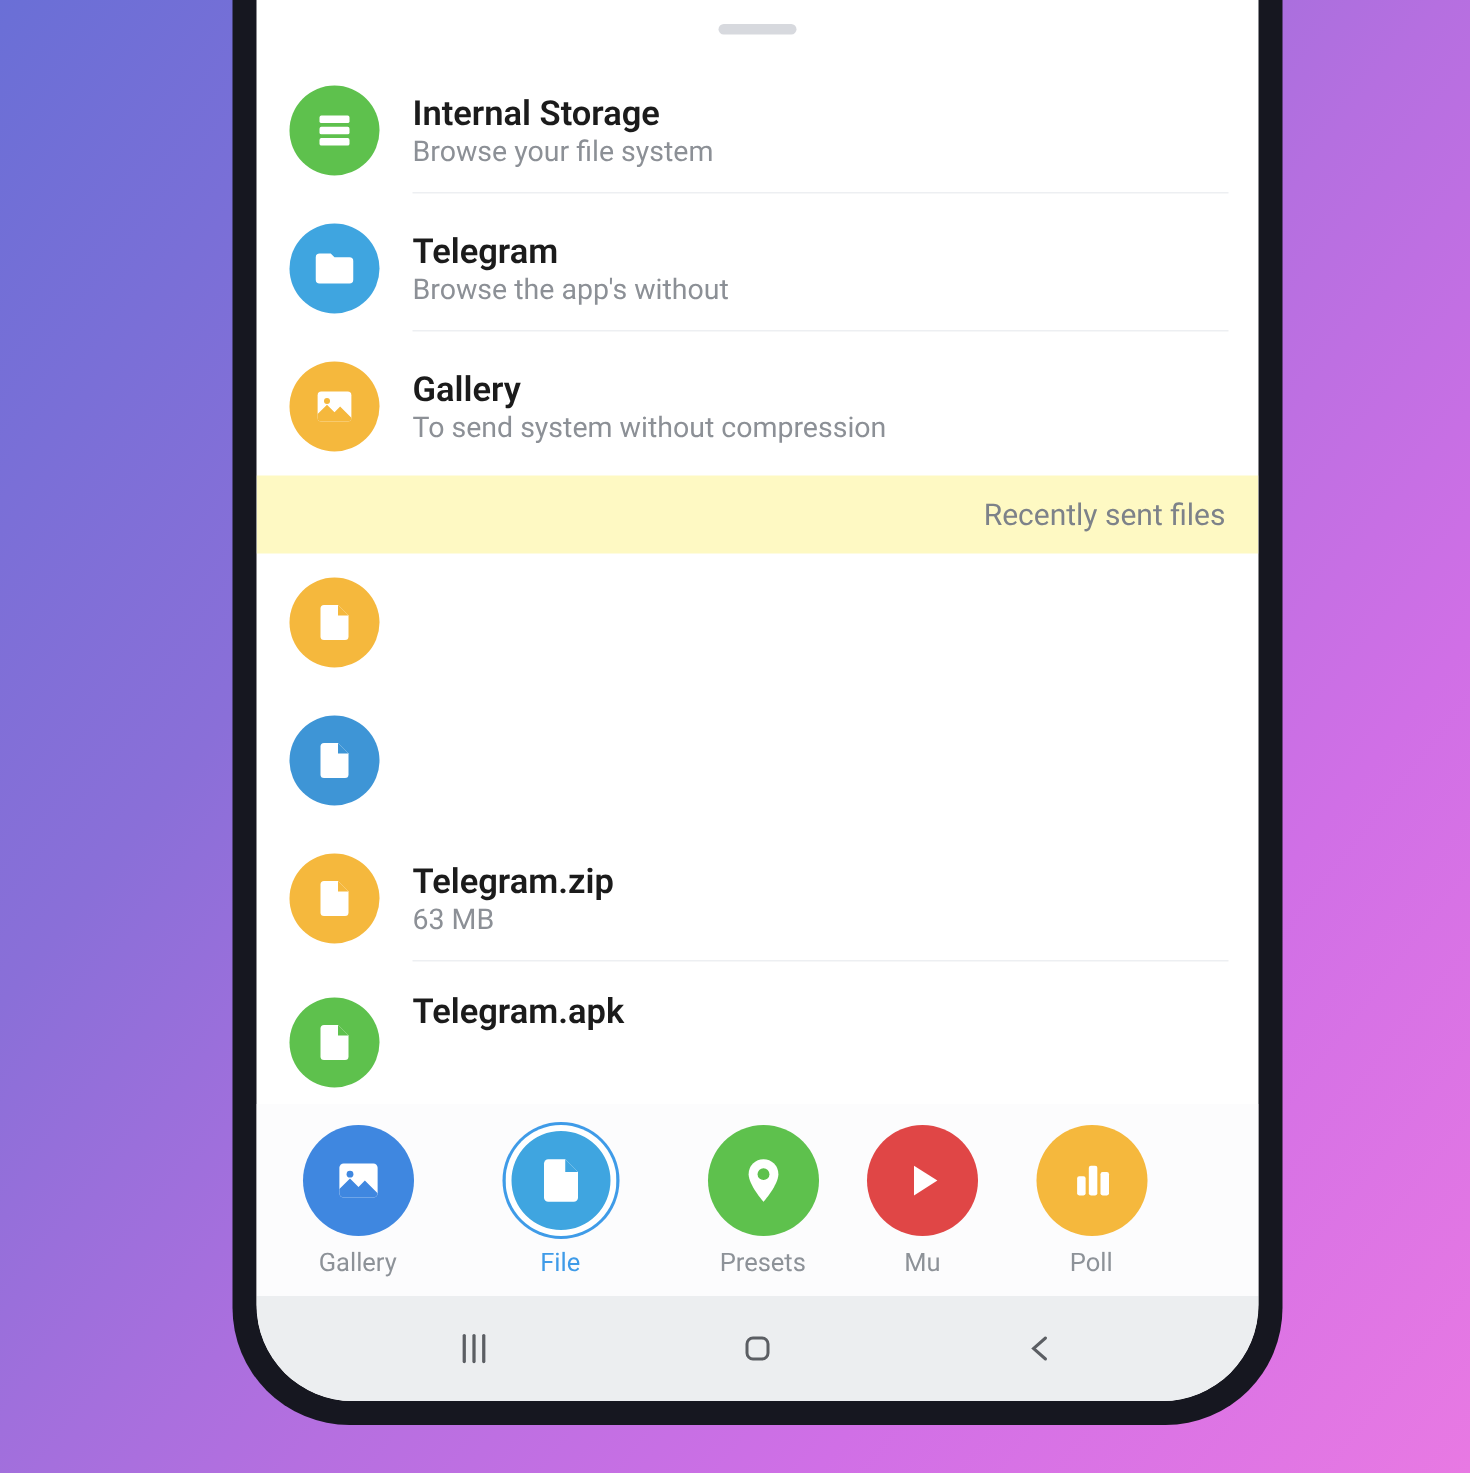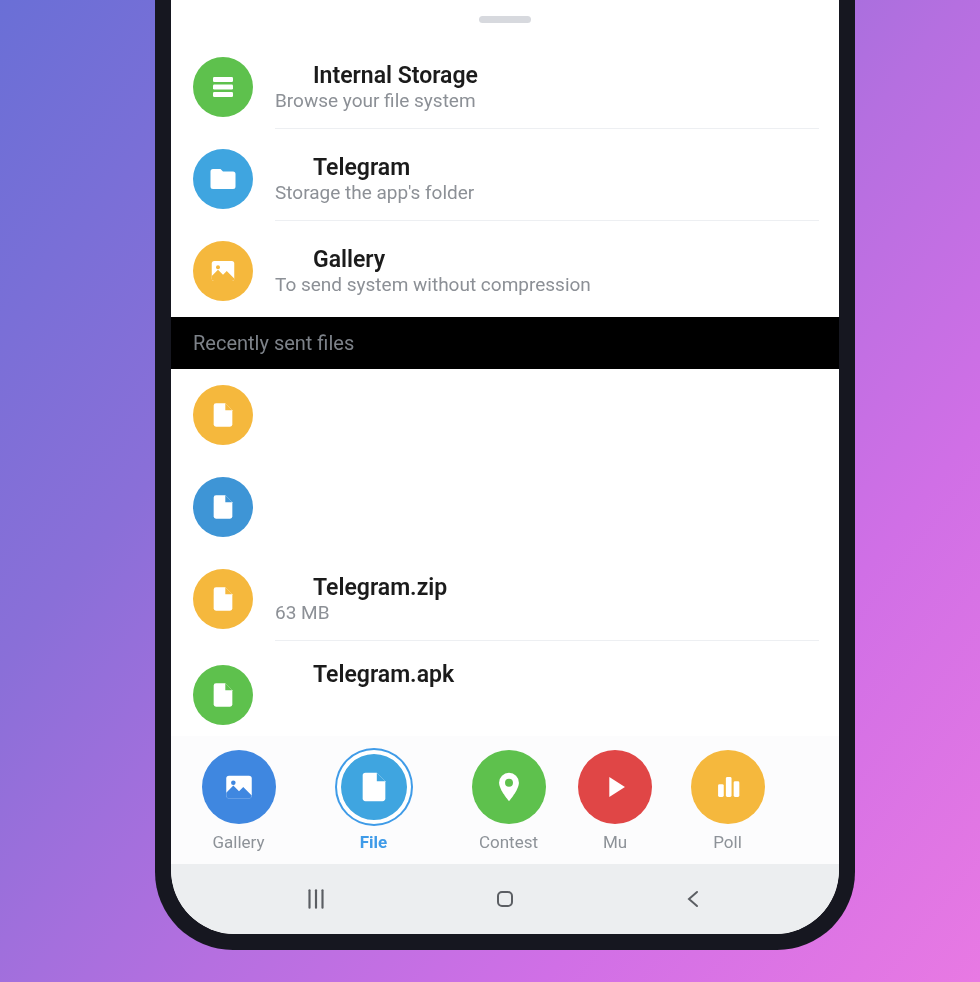--- a/index.html
+++ b/index.html
@@ -53,30 +53,31 @@
     align-items: center; justify-content: center;
   }
   .row .texts {
     flex: 1 1 auto;
     padding-bottom: 16px;
     margin-bottom: -16px;
     border-bottom: 1px solid #edeff2;
   }
   .row:last-child .texts { border-bottom: none; }
   .row .title {
-    font-size: 23px; font-weight: 600; color: #1b1b1b; margin-left: 38px;
+    font-size: 23px; font-weight: 600; color: #1b1b1b;
   }
   .row .subtitle {
     font-size: 19px; color: #8c9096; margin-top: 0;
   }
   .section-header {
-    background: #000000;
+    background: #fef9c3;
     padding: 14px 22px;
     font-size: 20px;
     color: #7d8289;
+    text-align: right;
   }
   .highlight-size {
     font-size: 30px;
     font-weight: 800;
     letter-spacing: .5px;
     background: linear-gradient(90deg, #7a57e0 0%, #9d7de6 40%, #cbb7f0 100%);
     -webkit-background-clip: text;
     background-clip: text;
     color: transparent;
     margin-top: 2px;
@@ -109,21 +110,21 @@
     border-radius: 50%;
     display: flex;
     align-items: center; justify-content: center;
   }
   .tab.active .tab-icon {
     box-shadow: 0 0 0 4px #fff inset, 0 0 0 2px #3f9be8;
   }
   .tab .tab-label {
     font-size: 17px; color: #8d9298;
   }
-  .tab.active .tab-label { color: #3f9be8; font-weight: 700; }
+  .tab.active .tab-label { color: #3f9be8; font-weight: 400; }
 
   
   .navbar {
     height: 70px;
     background: #eceef0;
     display: flex;
     align-items: center;
     justify-content: space-around;
     padding: 0 50px;
     border-radius: 0 0 64px 64px;
@@ -162,21 +163,21 @@
         </div>
 
         <div class="row">
           <div class="icon-circle blue">
             <svg width="30" height="30" viewBox="0 0 24 24" fill="#fff">
                 <path d="M10 4H4a2 2 0 0 0-2 2v12a2 2 0 0 0 2 2h16a2 2 0 0 0 2-2V8a2 2 0 0 0-2-2h-8l-2-2z"></path>
               </svg>
           </div>
           <div class="texts">
             <div class="title">Telegram</div>
-            <div class="subtitle">Storage the app's folder</div>
+            <div class="subtitle">Browse the app's without</div>
           </div>
         </div>
 
         <div class="row">
           <div class="icon-circle yellow">
             <svg width="30" height="30" viewBox="0 0 24 24" fill="#fff">
                 <rect x="3" y="4" width="18" height="16" rx="2"></rect>
                 <path d="M3 16l5-5 4 4 3-3 6 6V18a2 2 0 0 1-2 2H5a2 2 0 0 1-2-2z" fill="#f5b83d"></path>
                 <circle cx="8" cy="9" r="1.6" fill="#f5b83d"></circle>
               </svg>
@@ -257,21 +258,21 @@
           <div class="tab-label">File</div>
         </div>
 
         <div class="tab">
           <div class="tab-icon green">
             <svg width="34" height="34" viewBox="0 0 24 24" fill="#fff">
                 <path d="M12 2a7 7 0 0 0-7 7c0 5 7 13 7 13s7-8 7-13a7 7 0 0 0-7-7z"></path>
                 <circle cx="12" cy="9" r="2.8" fill="#5ec14d"></circle>
               </svg>
           </div>
-          <div class="tab-label">Contest</div>
+          <div class="tab-label">Presets</div>
         </div>
 
         <div class="tab" style="flex:0 0 90px;margin-left:-6px">
           <div class="tab-icon red">
             <svg width="34" height="34" viewBox="0 0 24 24" fill="#fff">
                 <path d="M8 5v14l11-7z"></path>
               </svg>
           </div>
           <div class="tab-label">Mu</div>
         </div>

